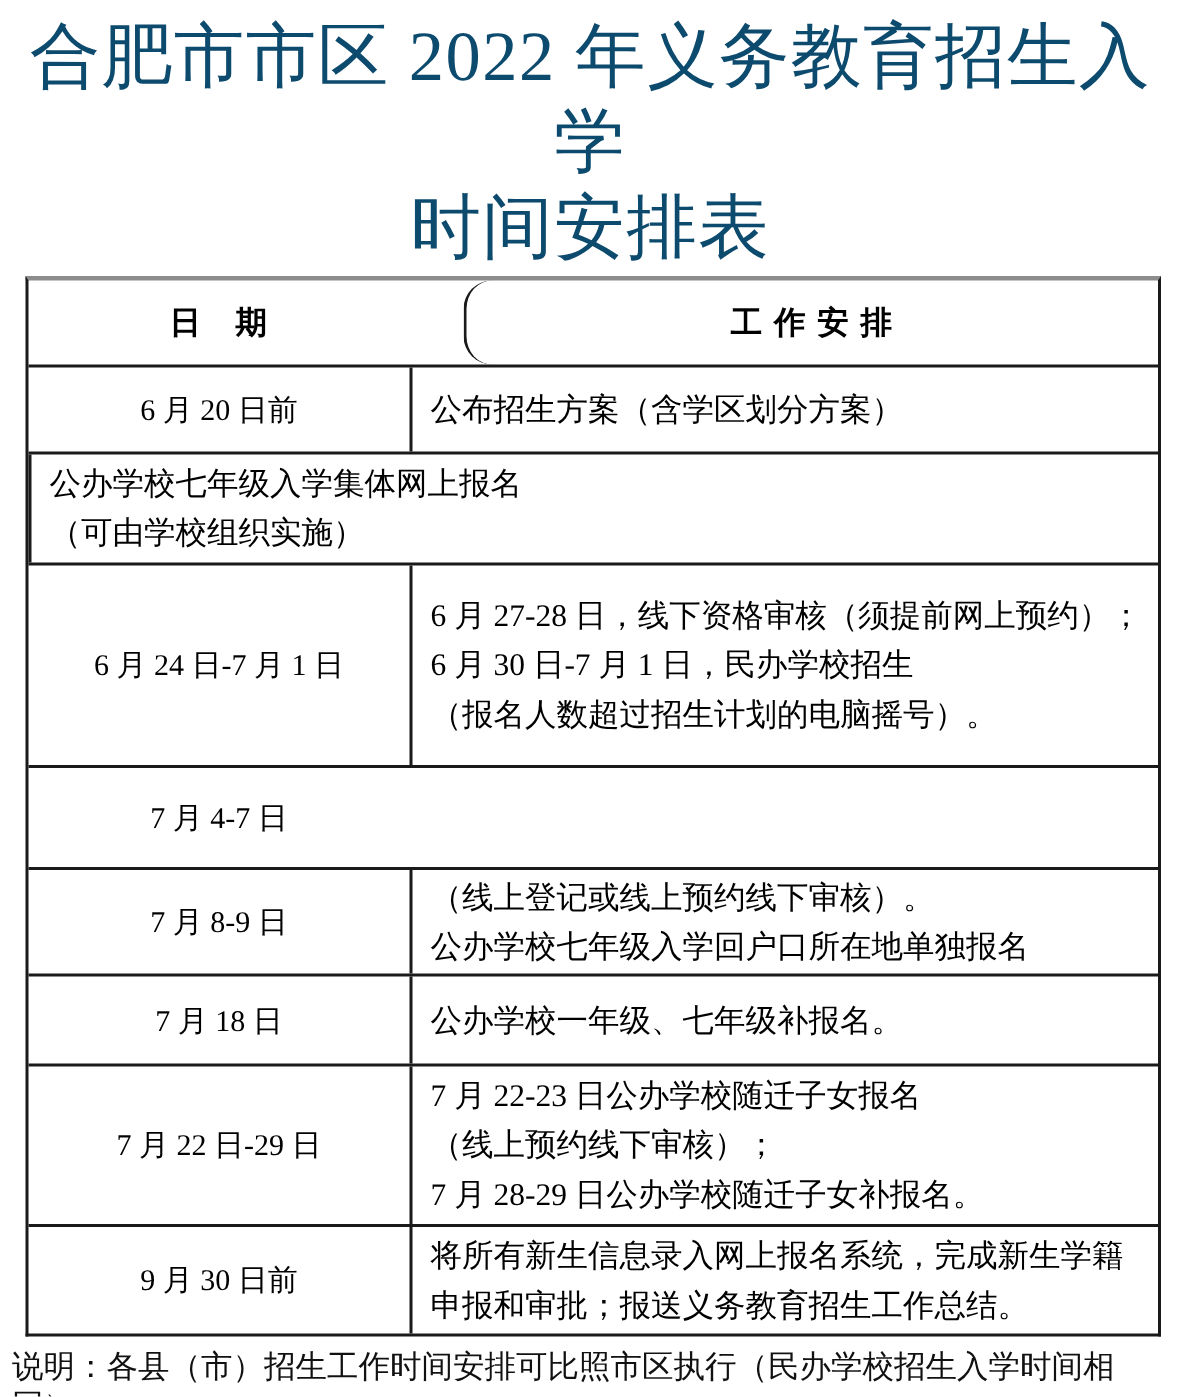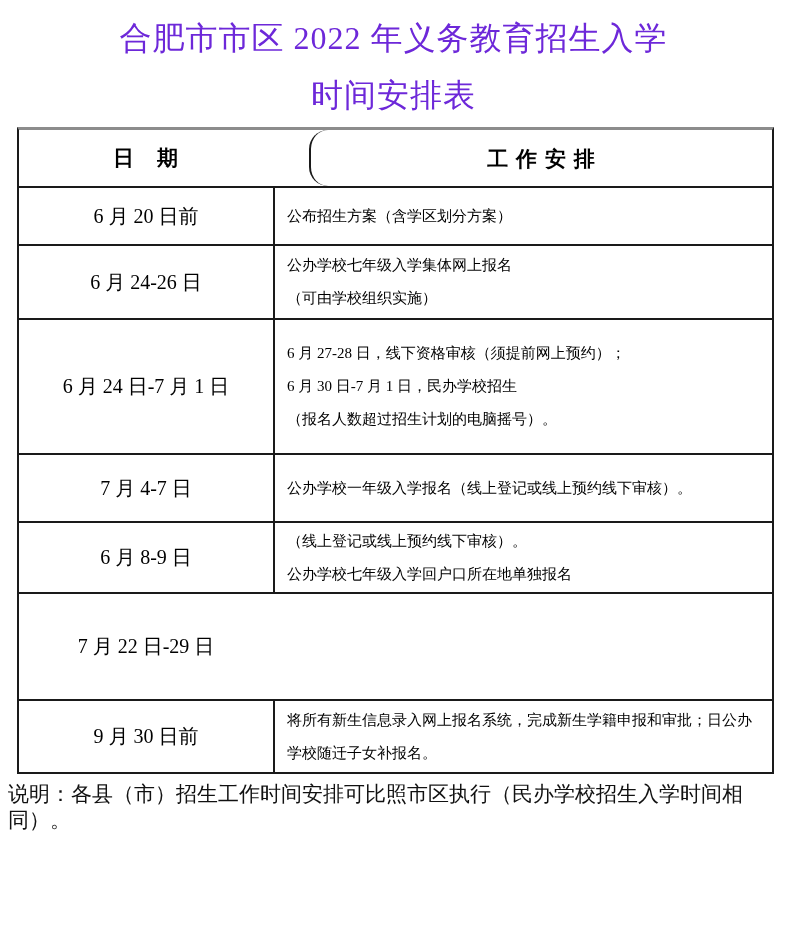--- a/index.html
+++ b/index.html
@@ -10,24 +10,24 @@
     width: 787px;
     height: 931px;
     background: #ffffff;
     color: #000000;
     font-family: "Liberation Serif", serif;
     overflow: hidden;
   }
   .title-block {
     margin-top: 10px;
     text-align: center;
-    font-size: 32px;
+    font-size: 47px;
     line-height: 57px;
     letter-spacing: 1px;
-    color: #6d28d9;
+    color: #0c4a6e;
   }
   .schedule-table {
     margin: 3px 0 0 17px;
     width: 757px;
     box-sizing: border-box;
     border: 2px solid #1a1a1a;
     border-top: 3px solid #8c8c8c;
   }
   .trow {
     display: flex;
@@ -45,21 +45,21 @@
     font-size: 20px;
     text-align: center;
   }
   .cell-work {
     flex: 1;
     border-left: 2px solid #1a1a1a;
     display: flex;
     flex-direction: column;
     justify-content: center;
     padding: 0 6px 0 12px;
-    font-size: 15px;
+    font-size: 21px;
     line-height: 33px;
   }
   .cell-work.center {
     align-items: center;
     padding: 0;
     margin-left: 36px;
   }
   .head {
     font-family: "Liberation Sans", sans-serif;
     font-weight: bold;
@@ -99,59 +99,66 @@
   </div>
 
   <div class="trow" style="height:56px">
     <div class="cell-date">6 月 20 日前</div>
     <div class="cell-work">
       <div class="work-line">公布招生方案（含学区划分方案）</div>
     </div>
   </div>
 
   <div class="trow" style="height:72px">
-    <div class="cell-date">6 月 24-26 日</div>
     <div class="cell-work">
       <div class="work-line">公办学校七年级入学集体网上报名</div>
       <div class="work-line">（可由学校组织实施）</div>
     </div>
   </div>
 
   <div class="trow" style="height:133px">
     <div class="cell-date">6 月 24 日-7 月 1 日</div>
     <div class="cell-work">
       <div class="work-line">6 月 27-28 日，线下资格审核（须提前网上预约）；</div>
       <div class="work-line">6 月 30 日-7 月 1 日，民办学校招生</div>
       <div class="work-line">（报名人数超过招生计划的电脑摇号）。</div>
     </div>
   </div>
 
   <div class="trow" style="height:66px">
     <div class="cell-date">7 月 4-7 日</div>
-    <div class="cell-work">
-      <div class="work-line">公办学校一年级入学报名（线上登记或线上预约线下审核）。</div>
-    </div>
   </div>
 
   <div class="trow" style="height:69px">
-    <div class="cell-date">6 月 8-9 日</div>
+    <div class="cell-date">7 月 8-9 日</div>
     <div class="cell-work">
       <div class="work-line">（线上登记或线上预约线下审核）。</div>
       <div class="work-line">公办学校七年级入学回户口所在地单独报名</div>
     </div>
   </div>
 
+  <div class="trow" style="height:58px">
+    <div class="cell-date">7 月 18 日</div>
+    <div class="cell-work">
+      <div class="work-line">公办学校一年级、七年级补报名。</div>
+    </div>
+  </div>
 
   <div class="trow" style="height:105px">
     <div class="cell-date">7 月 22 日-29 日</div>
+    <div class="cell-work">
+      <div class="work-line">7 月 22-23 日公办学校随迁子女报名</div>
+      <div class="work-line">（线上预约线下审核）；</div>
+      <div class="work-line">7 月 28-29 日公办学校随迁子女补报名。</div>
+    </div>
   </div>
 
 
   <div class="trow" style="height:71px">
     <div class="cell-date">9 月 30 日前</div>
     <div class="cell-work">
-      <div class="work-line">将所有新生信息录入网上报名系统，完成新生学籍申报和审批；日公办学校随迁子女补报名。</div>
+      <div class="work-line">将所有新生信息录入网上报名系统，完成新生学籍申报和审批；报送义务教育招生工作总结。</div>
     </div>
   </div>
 
 </div>
 
 <div class="footnote">说明：各县（市）招生工作时间安排可比照市区执行（民办学校招生入学时间相同）。</div>
 
 </body></html>

